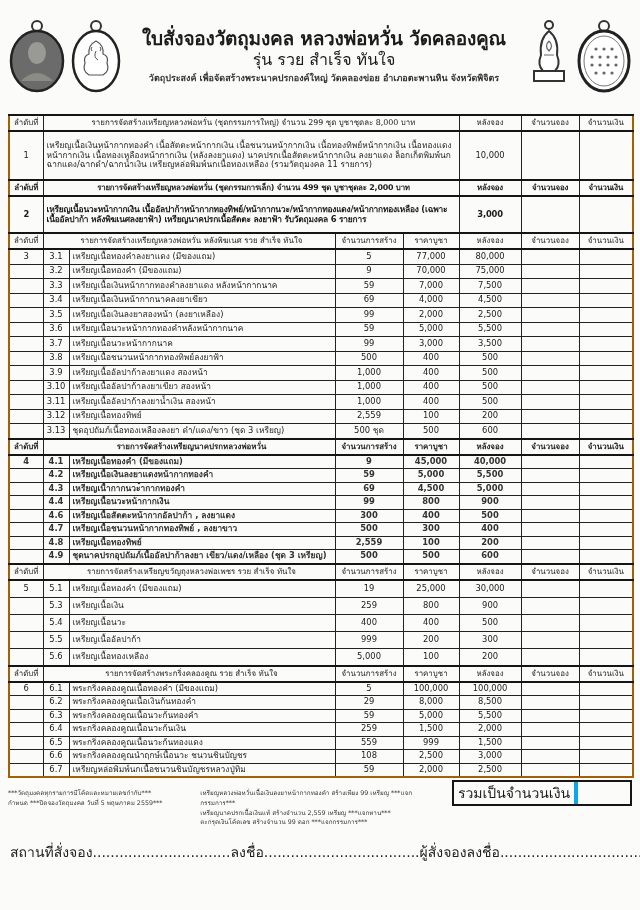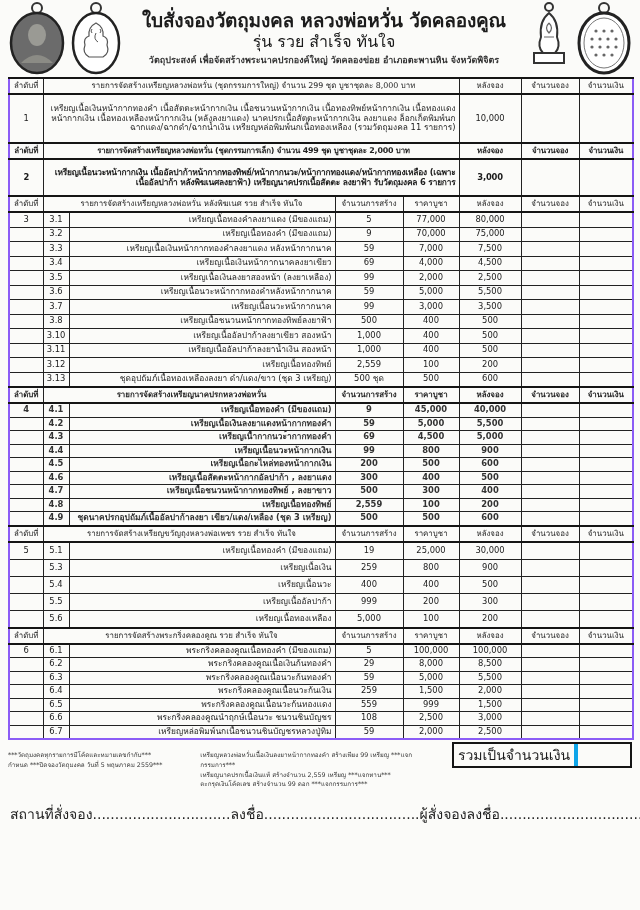--- a/index.html
+++ b/index.html
@@ -1,40 +1,40 @@
 <!DOCTYPE html>
 <html><head>
 <meta charset="utf-8">
 <style>
   html,body{margin:0;padding:0;}
   body{
     width:640px;height:910px;background:#fbfbf9;color:#1b1b1b;
     font-family:"DejaVu Sans","Liberation Sans",sans-serif;
     -webkit-font-smoothing:antialiased;overflow:hidden;
   }
-  .page{width:624px;margin:0 auto;padding-top:0;}
+  .page{width:624px;margin:0 auto;padding-top:18px;}
 
   
   .hdr{display:flex;align-items:center;justify-content:space-between;height:76px;}
   .medgrp{display:flex;gap:4px;align-items:center;flex:0 0 auto;}
   .med{display:block;}
   .titles{flex:1 1 auto;text-align:center;line-height:1.15;padding:0 2px;}
   .t1{font-size:19px;font-weight:700;letter-spacing:-.2px;}
   .t2{font-size:16px;font-weight:400;margin-top:1px;}
   .t3{font-size:9px;font-weight:700;color:#333;margin-top:4px;}
 
   
-  table.order{border-collapse:collapse;width:624px;table-layout:fixed;margin-top:1px;
-    border:2px solid #8b5cf6;}
+  table.order{border-collapse:collapse;width:624px;table-layout:fixed;margin-top:20px;
+    border:2px solid #a16207;}
   td{border:1px solid #222;padding:0 3px;font-size:8.4px;line-height:1.18;overflow:hidden;}
   .head-row td{border-top:2px solid #151515;border-bottom:2px solid #151515;
     font-size:7.9px;height:14px;text-align:center;white-space:nowrap;color:#222;}
   .head-row td.c-title{text-align:center;padding-left:8px;}
   .c-ord,.c-sub,.c-num{text-align:center;}
-  .c-desc{text-align:right;}
+  .c-desc{text-align:left;}
   .t0 .data td{height:47px;}
   .t1 .data td{height:35px;}
   .t2 .data td{height:13.5px;}
   .t3 .data td{height:12.5px;}
   .t4 .data td{height:16px;}
   .t5 .data td{height:12.5px;}
 
   
   .bottom{display:flex;align-items:flex-start;margin-top:2px;}
   .note-col{font-size:6.3px;line-height:1.55;color:#333;}
@@ -233,20 +233,30 @@
           <td class="c-sub">3.8</td>
           <td class="c-desc">เหรียญเนื้อชนวนหน้ากากทองทิพย์ลงยาฟ้า</td>
           <td class="c-num">500</td>
           <td class="c-num">400</td>
           <td class="c-num">500</td>
           <td class="c-num"></td>
           <td class="c-num"></td>
         </tr>
         <tr class="data">
           <td class="c-ord"></td>
+          <td class="c-sub">3.9</td>
+          <td class="c-desc">เหรียญเนื้ออัลปาก้าลงยาแดง สองหน้า</td>
+          <td class="c-num">1,000</td>
+          <td class="c-num">400</td>
+          <td class="c-num">500</td>
+          <td class="c-num"></td>
+          <td class="c-num"></td>
+        </tr>
+        <tr class="data">
+          <td class="c-ord"></td>
           <td class="c-sub">3.10</td>
           <td class="c-desc">เหรียญเนื้ออัลปาก้าลงยาเขียว สองหน้า</td>
           <td class="c-num">1,000</td>
           <td class="c-num">400</td>
           <td class="c-num">500</td>
           <td class="c-num"></td>
           <td class="c-num"></td>
         </tr>
         <tr class="data">
           <td class="c-ord"></td>
@@ -319,30 +329,20 @@
           <td class="c-num"></td>
           <td class="c-num"></td>
         </tr>
         <tr class="data">
           <td class="c-ord"></td>
           <td class="c-sub">4.4</td>
           <td class="c-desc">เหรียญเนื้อนวะหน้ากากเงิน</td>
           <td class="c-num">99</td>
           <td class="c-num">800</td>
           <td class="c-num">900</td>
-          <td class="c-num"></td>
-          <td class="c-num"></td>
-        </tr>
-        <tr class="data">
-          <td class="c-ord"></td>
-          <td class="c-sub">4.5</td>
-          <td class="c-desc">เหรียญเนื้อกะไหล่ทองหน้ากากเงิน</td>
-          <td class="c-num">200</td>
-          <td class="c-num">500</td>
-          <td class="c-num">600</td>
           <td class="c-num"></td>
           <td class="c-num"></td>
         </tr>
         <tr class="data">
           <td class="c-ord"></td>
           <td class="c-sub">4.6</td>
           <td class="c-desc">เหรียญเนื้อสัตตะหน้ากากอัลปาก้า , ลงยาแดง</td>
           <td class="c-num">300</td>
           <td class="c-num">400</td>
           <td class="c-num">500</td>

